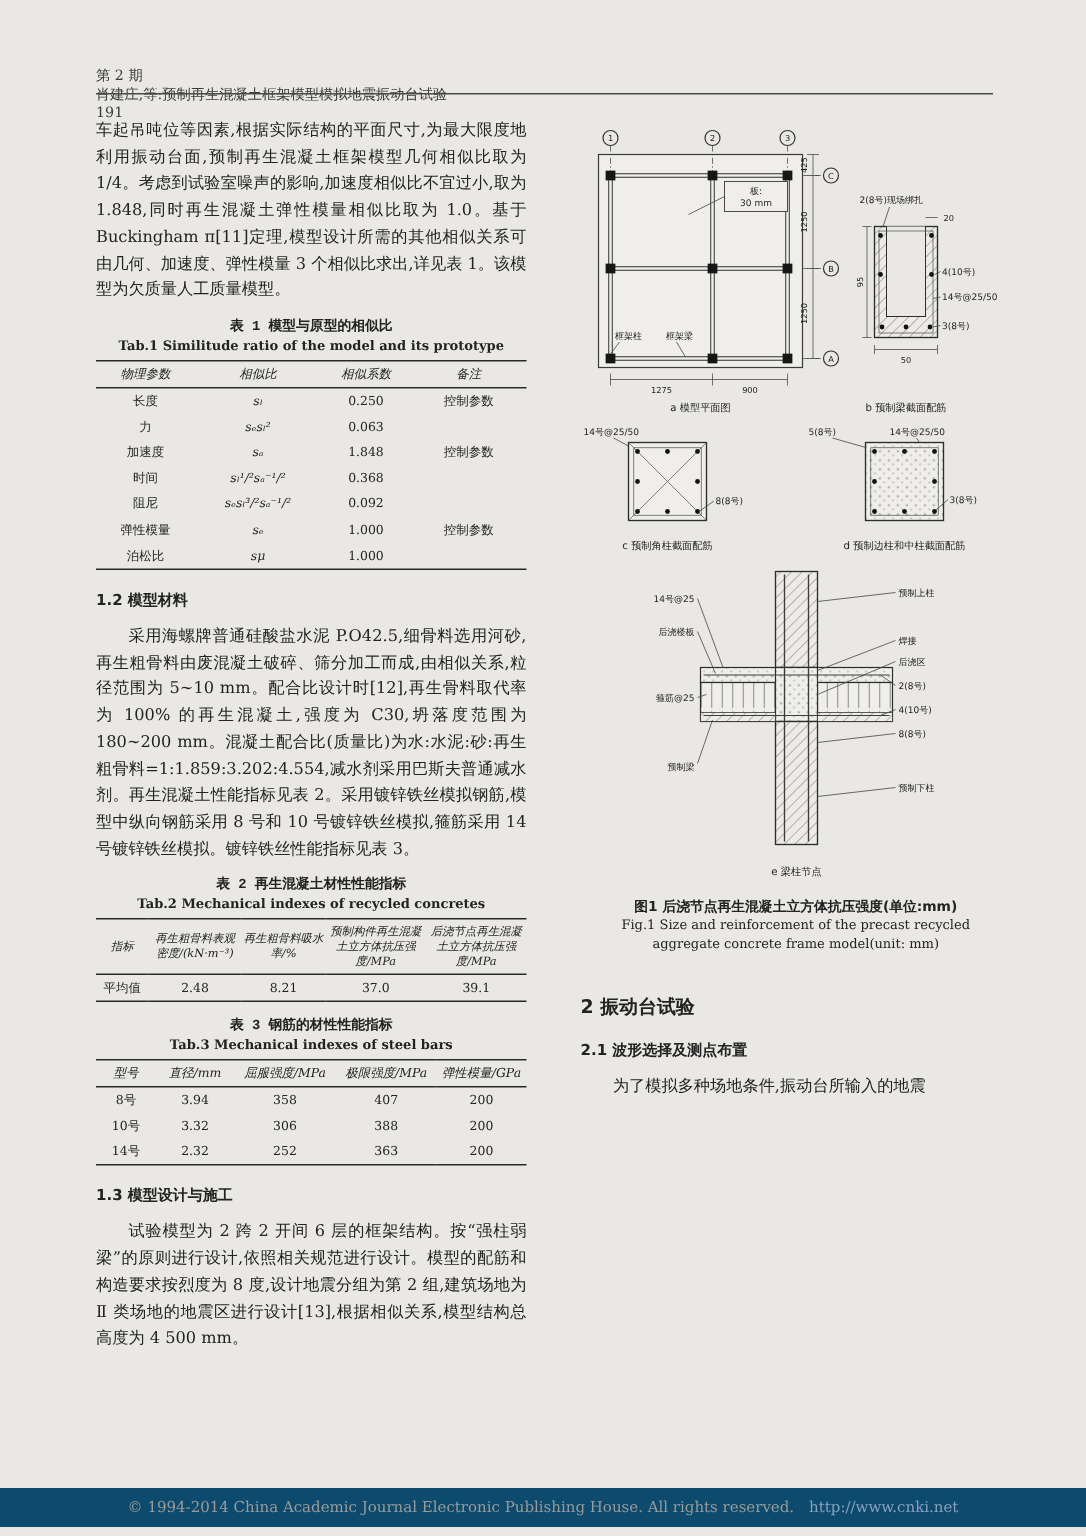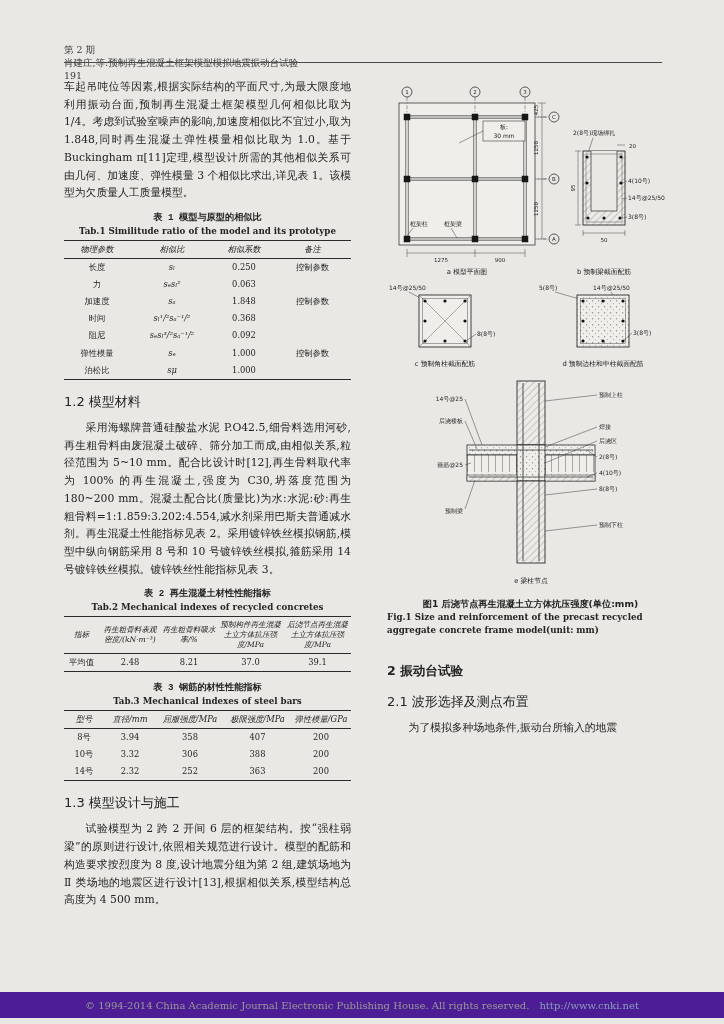--- a/index.html
+++ b/index.html
@@ -7,21 +7,21 @@
   .page{position:absolute;inset:0;}
   .page-header{position:absolute;top:44px;left:64px;right:62px;display:flex;align-items:flex-start;font-size:9.5px;color:#3a3a3a;flex-direction:column;}
   .page-header .issue{white-space:nowrap;}
   .page-header .run-title{flex:1;text-align:center;}
   .page-header .pageno{white-space:nowrap;}
   .header-rule{position:absolute;top:62px;left:64px;right:62px;border-top:1px solid #4a4a4a;}
   .columns{position:absolute;top:78px;left:64px;right:62px;display:flex;gap:36px;}
   .col{width:287px;}
   .para{font-size:10.8px;line-height:1.64;text-align:justify;margin:0;}
   .para.indent{text-indent:2em;}
-  .h-sub{font-family:"DejaVu Sans","Liberation Sans",sans-serif;font-size:13px;font-weight:normal;margin:13px 0 8px;}
+  .h-sub{font-family:"DejaVu Sans","Liberation Sans",sans-serif;font-size:10px;font-weight:bold;margin:13px 0 8px;}
   .h-main{font-family:"DejaVu Sans","Liberation Sans",sans-serif;font-size:12.6px;font-weight:bold;margin:26px 0 13px;}
   .tbl-title-cn{font-family:Liberation Mono, monospace;font-size:9.2px;font-weight:bold;text-align:center;margin:9px 0 2px;}
   .tbl-title-en{font-size:8.7px;font-weight:bold;text-align:center;margin:0 0 4px;}
   table.tbl{width:100%;border-collapse:collapse;font-size:8.3px;border-top:1.4px solid #2a2a2a;border-bottom:1.4px solid #2a2a2a;margin-bottom:5px;table-layout:fixed;}
   table.tbl th{font-weight:normal;border-bottom:0.8px solid #2a2a2a;padding:3px 1px;line-height:1.3;font-style:italic;}
   table.tbl td{padding:3px 1px;line-height:1.35;}
   table.tbl th,table.tbl td{text-align:center;vertical-align:middle;overflow:hidden;}
   table.t2 th{font-size:7.6px;}
   td.formula{font-style:italic;}
   .fig{margin-top:5px;}
@@ -33,22 +33,22 @@
   .fig .end{text-anchor:end;}
   .fig .dash{stroke:#555;stroke-width:0.55;stroke-dasharray:4 1.6 1 1.6;}
   .fig .beam-o{stroke:#2e2e2e;stroke-width:3;}
   .fig .beam-i{stroke:#efeeea;stroke-width:1.7;}
   .fig .axc{fill:#e9e8e4;stroke:#333;stroke-width:0.8;}
   .fig .dim{stroke:#444;stroke-width:0.5;}
   .fig .leader{stroke:#4a4a4a;stroke-width:0.55;fill:none;}
   .fig .thin{stroke:#666;stroke-width:0.55;}
   .fig .bar{fill:#111;}
   .fig-cap-cn{font-family:"DejaVu Sans","Liberation Sans",sans-serif;font-size:9.2px;font-weight:bold;text-align:center;margin-top:7px;}
-  .fig-cap-en{font-size:8.7px;font-weight:bold;line-height:1.5;}
-  .footer{position:absolute;left:0;right:0;bottom:6px;height:26px;display:flex;align-items:center;justify-content:center;gap:10px;font-size:10px;color:#9b9b97;background:#4c1d95;}
+  .fig-cap-en{font-size:8.7px;font-weight:normal;text-align:center;line-height:1.5;}
+  .footer{position:absolute;left:0;right:0;bottom:6px;height:26px;display:flex;align-items:center;justify-content:center;gap:10px;font-size:10px;color:#9b9b97;background:#0c4a6e;}
   .footer .url{color:#8aa0bc;}
 </style>
 </head>
 <body>
 
 <div class="page">
 
   <div class="page-header">
     <span class="issue">第 2 期</span>
     <span class="run-title">肖建庄,等:预制再生混凝土框架模型模拟地震振动台试验</span>

